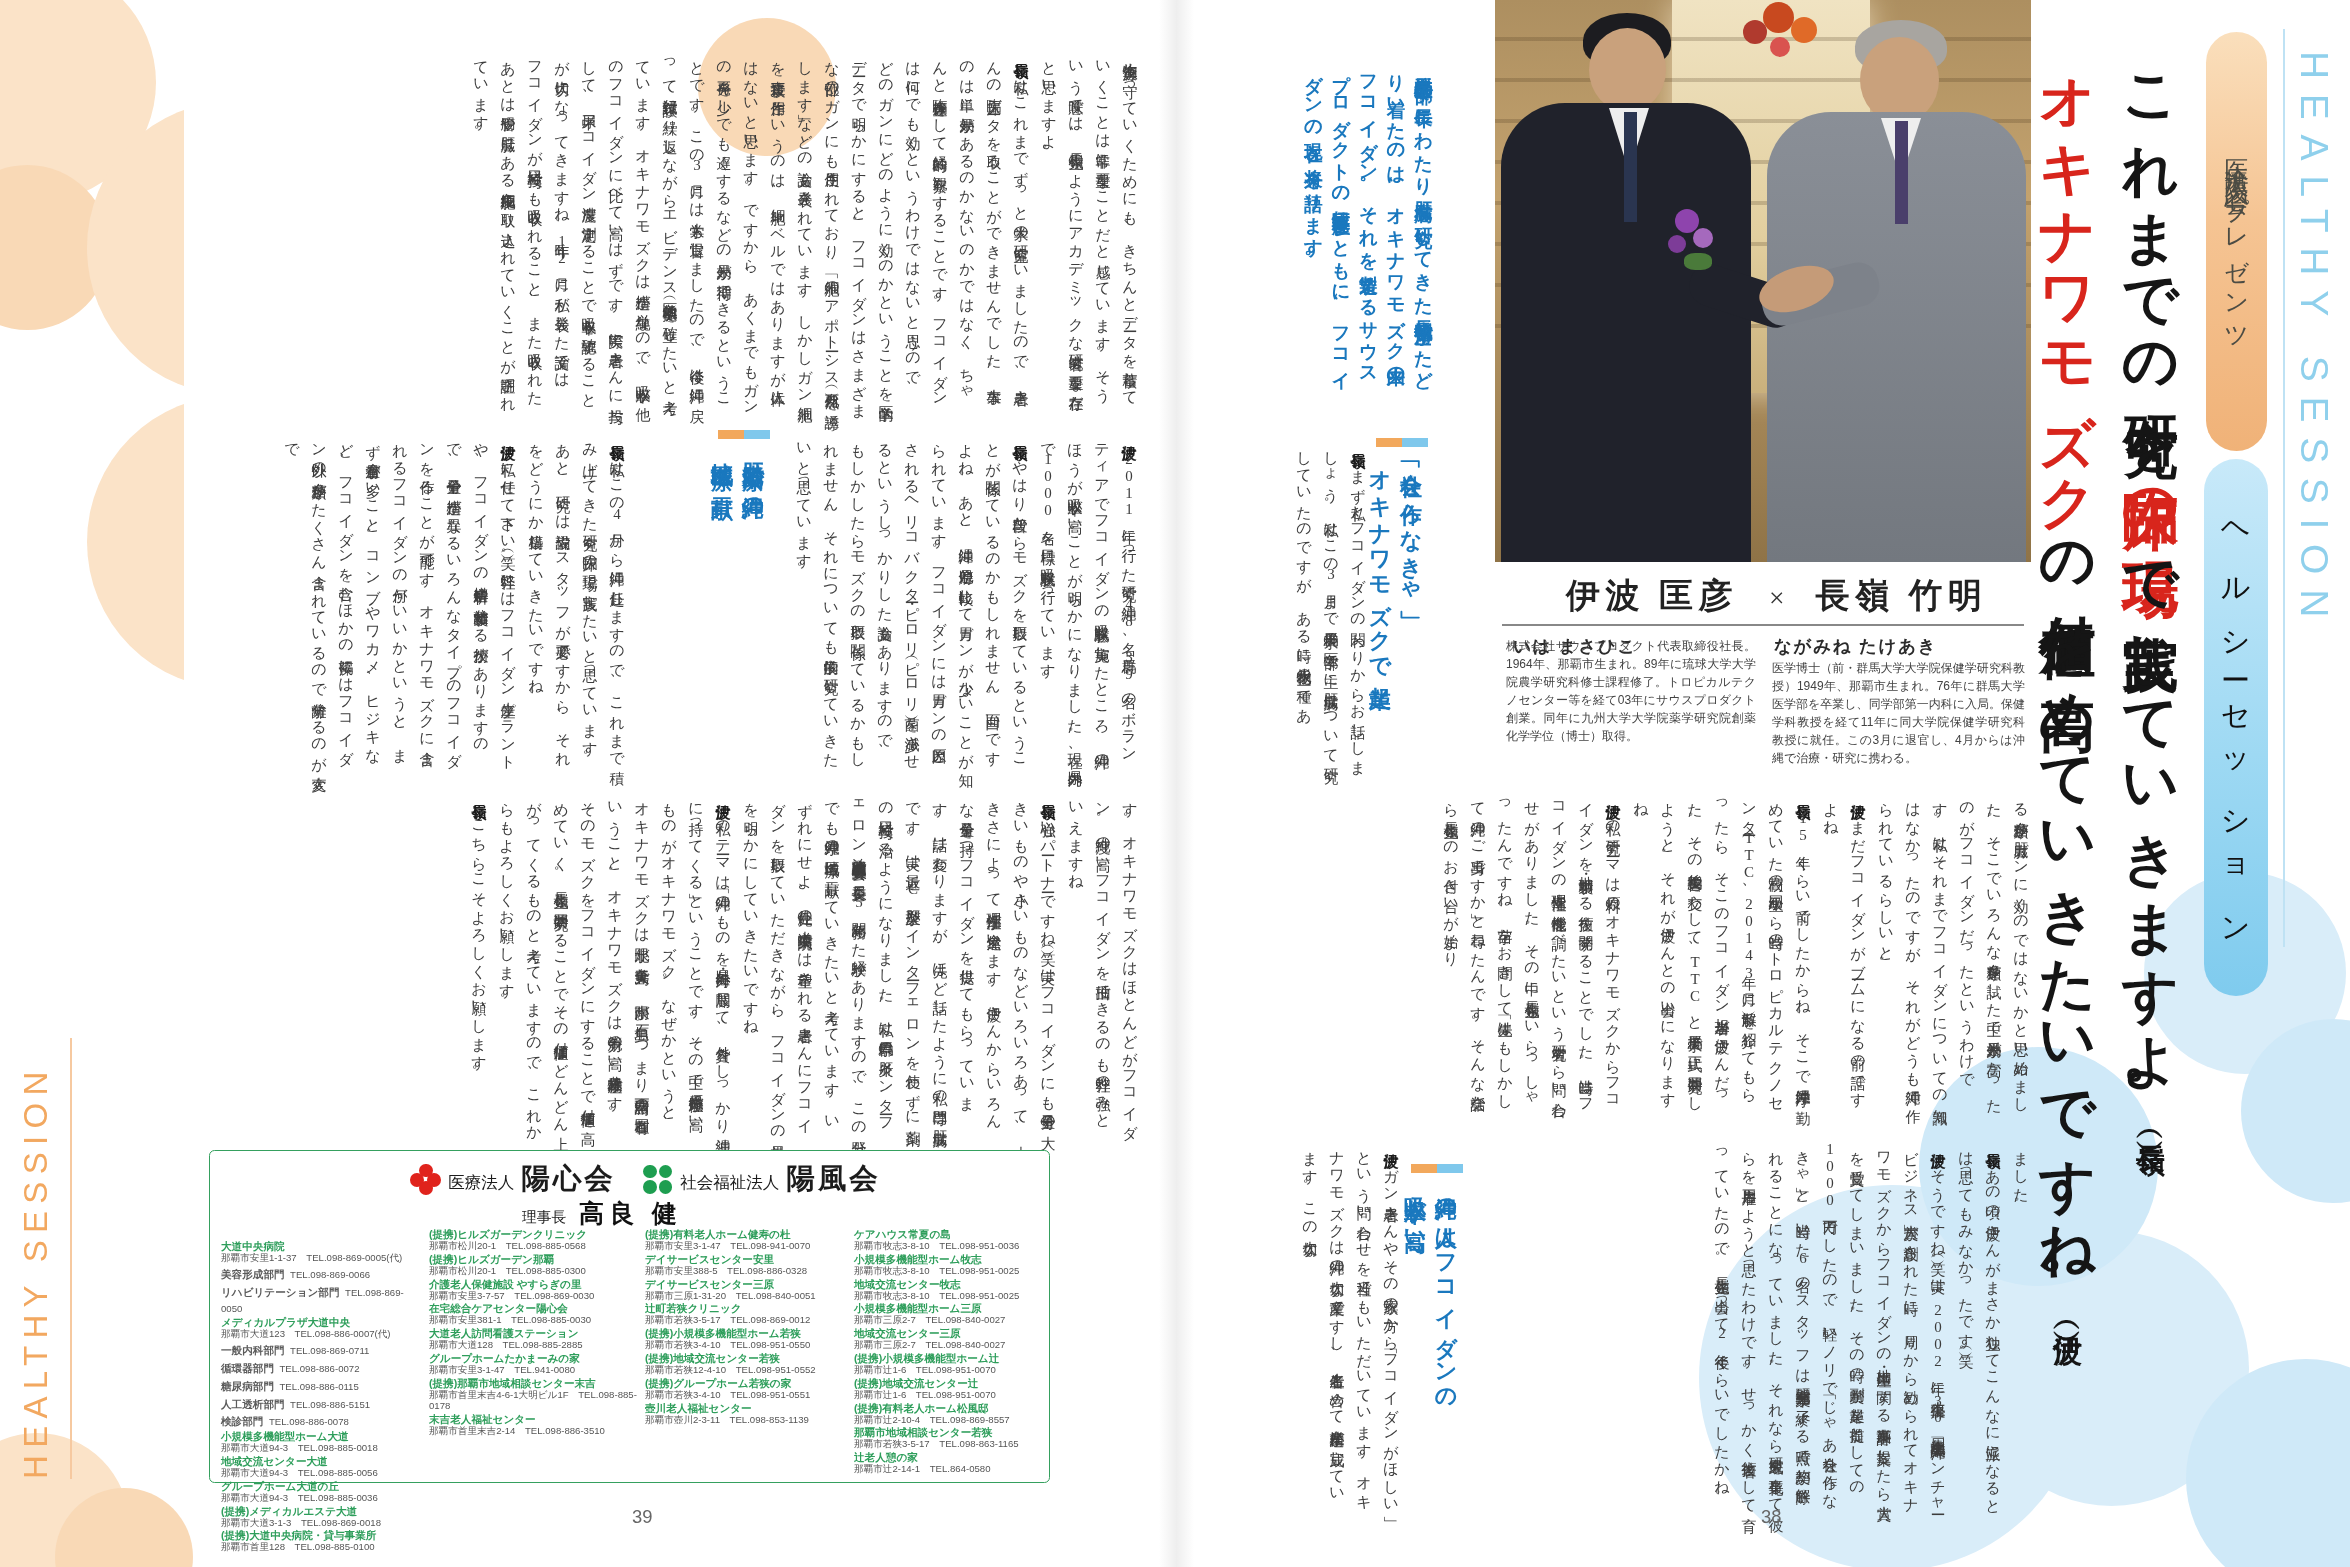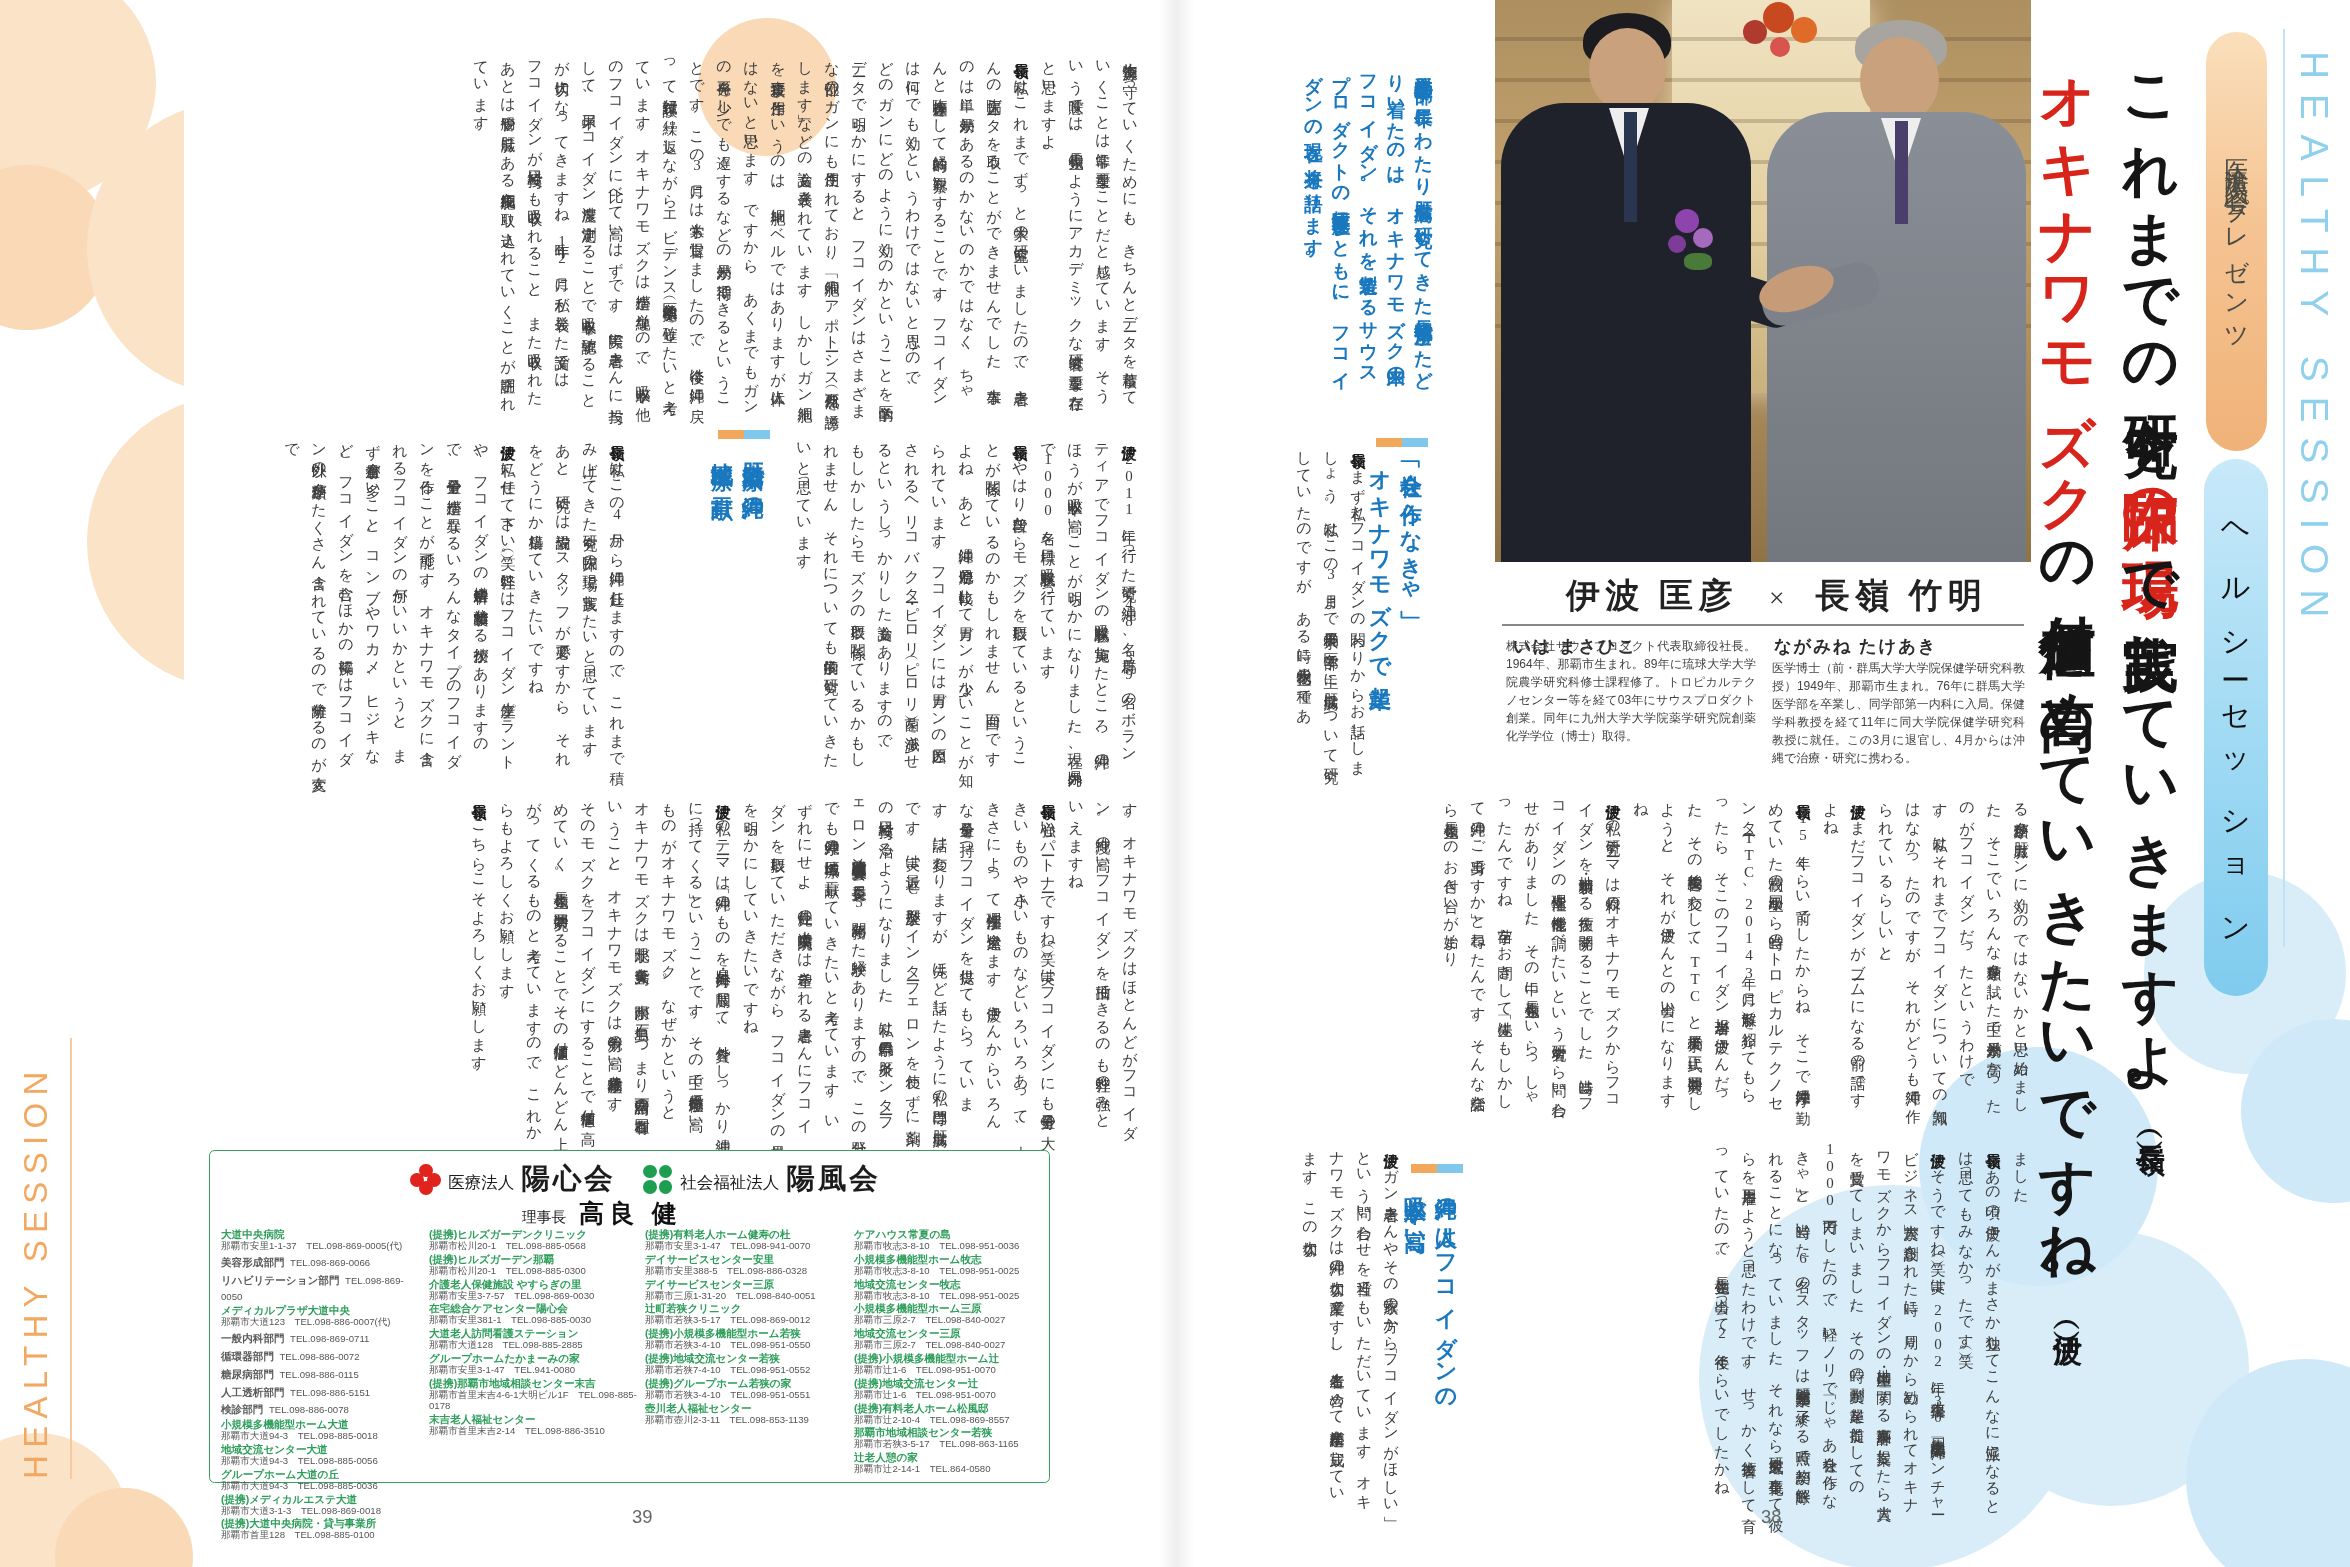--- a/index.html
+++ b/index.html
@@ -277,21 +277,21 @@
         <i style="left:0.9px;top:16.5px;width:13.8px;height:13.8px;background:#1e9e50;"></i>
         <i style="left:16.5px;top:16.5px;width:13.8px;height:13.8px;background:#1e9e50;"></i>
       </span>
       <span class="pre">社会福祉法人</span>
       <span class="big">陽風会</span>
     </div>
     <div class="chair" style="left:312px;top:46px;">
       <span class="lbl">理事長</span>
       <span class="nm">高良 健</span>
     </div>
-    <div class="dircol" style="left:11px;width:200px;">
+    <div class="dircol" style="left:11px;width:200px;margin-top:12px;">
         <div class="ent">
           <div class="n">大道中央病院</div>
           <div class="i">那覇市安里1-1-37　TEL.098-869-0005(代)</div>
         </div>
         <div class="ent dept"><div class="n">美容形成部門</div><div class="i">TEL.098-869-0066</div></div>
         <div class="ent dept"><div class="n">リハビリテーション部門</div><div class="i">TEL.098-869-0050</div></div>
         <div class="ent">
           <div class="n">メディカルプラザ大道中央</div>
           <div class="i">那覇市大道123　TEL.098-886-0007(代)</div>
         </div>
@@ -371,21 +371,21 @@
         <div class="ent">
           <div class="n">辻町若狭クリニック</div>
           <div class="i">那覇市若狭3-5-17　TEL.098-869-0012</div>
         </div>
         <div class="ent">
           <div class="n">(提携)小規模多機能型ホーム若狭</div>
           <div class="i">那覇市若狭3-4-10　TEL.098-951-0550</div>
         </div>
         <div class="ent">
           <div class="n">(提携)地域交流センター若狭</div>
-          <div class="i">那覇市若狭7-4-10　TEL.098-951-0552</div>
+          <div class="i">那覇市若狭12-4-10　TEL.098-951-0552</div>
         </div>
         <div class="ent">
           <div class="n">(提携)グループホーム若狭の家</div>
           <div class="i">那覇市若狭3-4-10　TEL.098-951-0551</div>
         </div>
         <div class="ent">
           <div class="n">壺川老人福祉センター</div>
           <div class="i">那覇市壺川2-3-11　TEL.098-853-1139</div>
         </div>
       </div>

